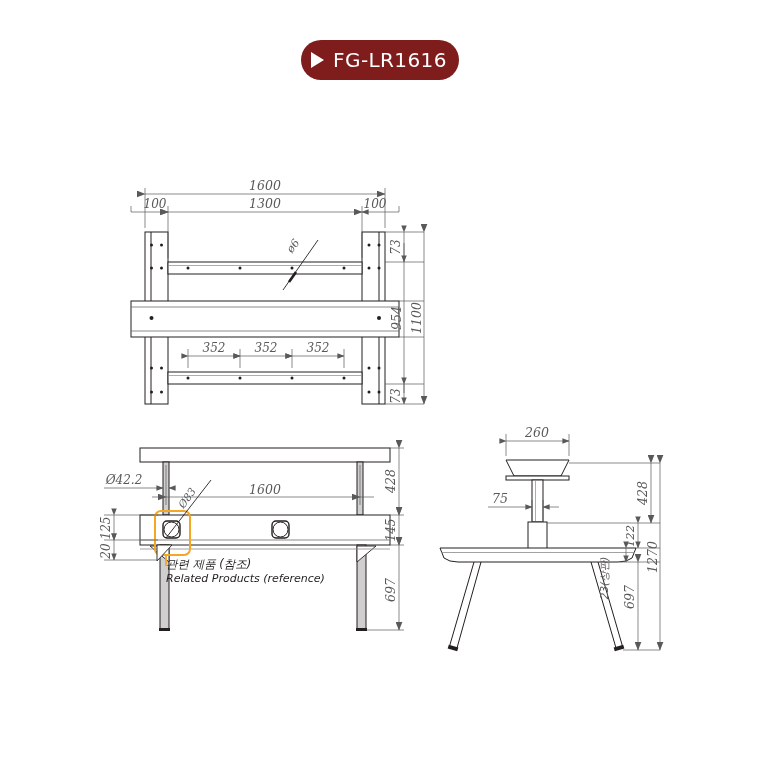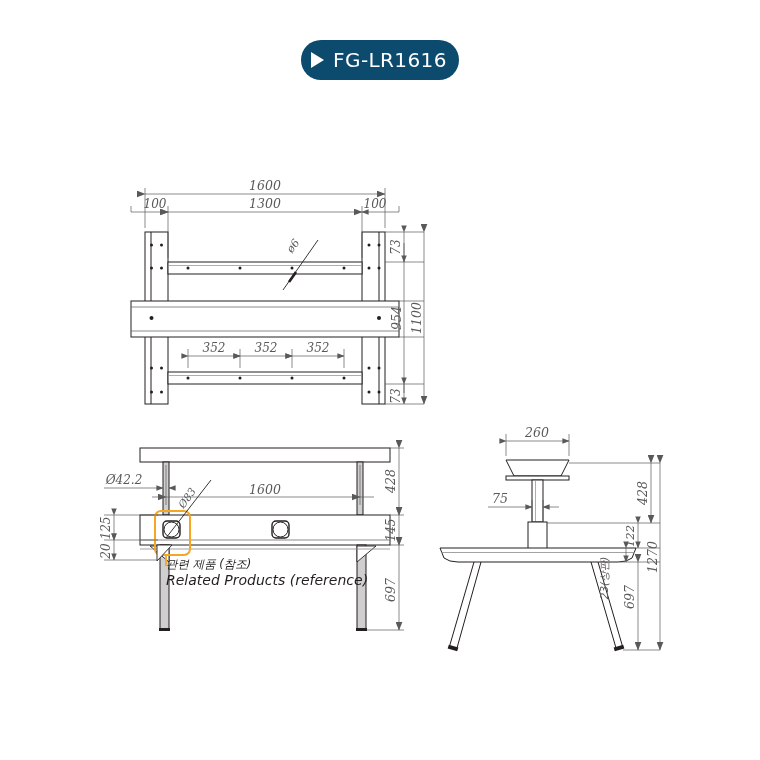--- a/index.html
+++ b/index.html
@@ -5,21 +5,21 @@
   html,body{margin:0;padding:0;background:#fff;}
   body{
     width:760px;height:760px;position:relative;overflow:hidden;
     font-family:"Liberation Sans",sans-serif;
     background:#ffffff;
   }
   
   #title-badge{
     position:absolute;left:301px;top:40px;
     width:158px;height:40px;border-radius:20px;
-    background:#0c4a6e;
+    background:#7f1d1d;
     display:flex;align-items:center;justify-content:center;gap:9px;
   }
   #title-badge .tri{
     width:0;height:0;
     border-left:13px solid #ffffff;
     border-top:8px solid transparent;
     border-bottom:8px solid transparent;
     margin-left:-2px;
   }
   #title-badge .txt{
@@ -28,21 +28,21 @@
   }
   
   #drawing{position:absolute;left:0;top:0;width:760px;height:760px;}
   
   .anno{
     position:absolute;white-space:nowrap;color:#231f20;
     font-family:"DejaVu Sans",sans-serif;
     font-style:italic;
   }
   #anno-ko{left:166px;top:557px;font-size:11.5px;}
-  #anno-en{left:166px;top:572px;font-size:14px;}
+  #anno-en{left:166px;top:572px;font-size:11px;}
 </style>
 </head>
 <body>
 
 <div id="title-badge">
   <span class="tri"></span>
   <span class="txt">FG-LR1616</span>
 </div>
 
 <svg id="drawing" viewBox="0 0 760 760" xmlns="http://www.w3.org/2000/svg">

